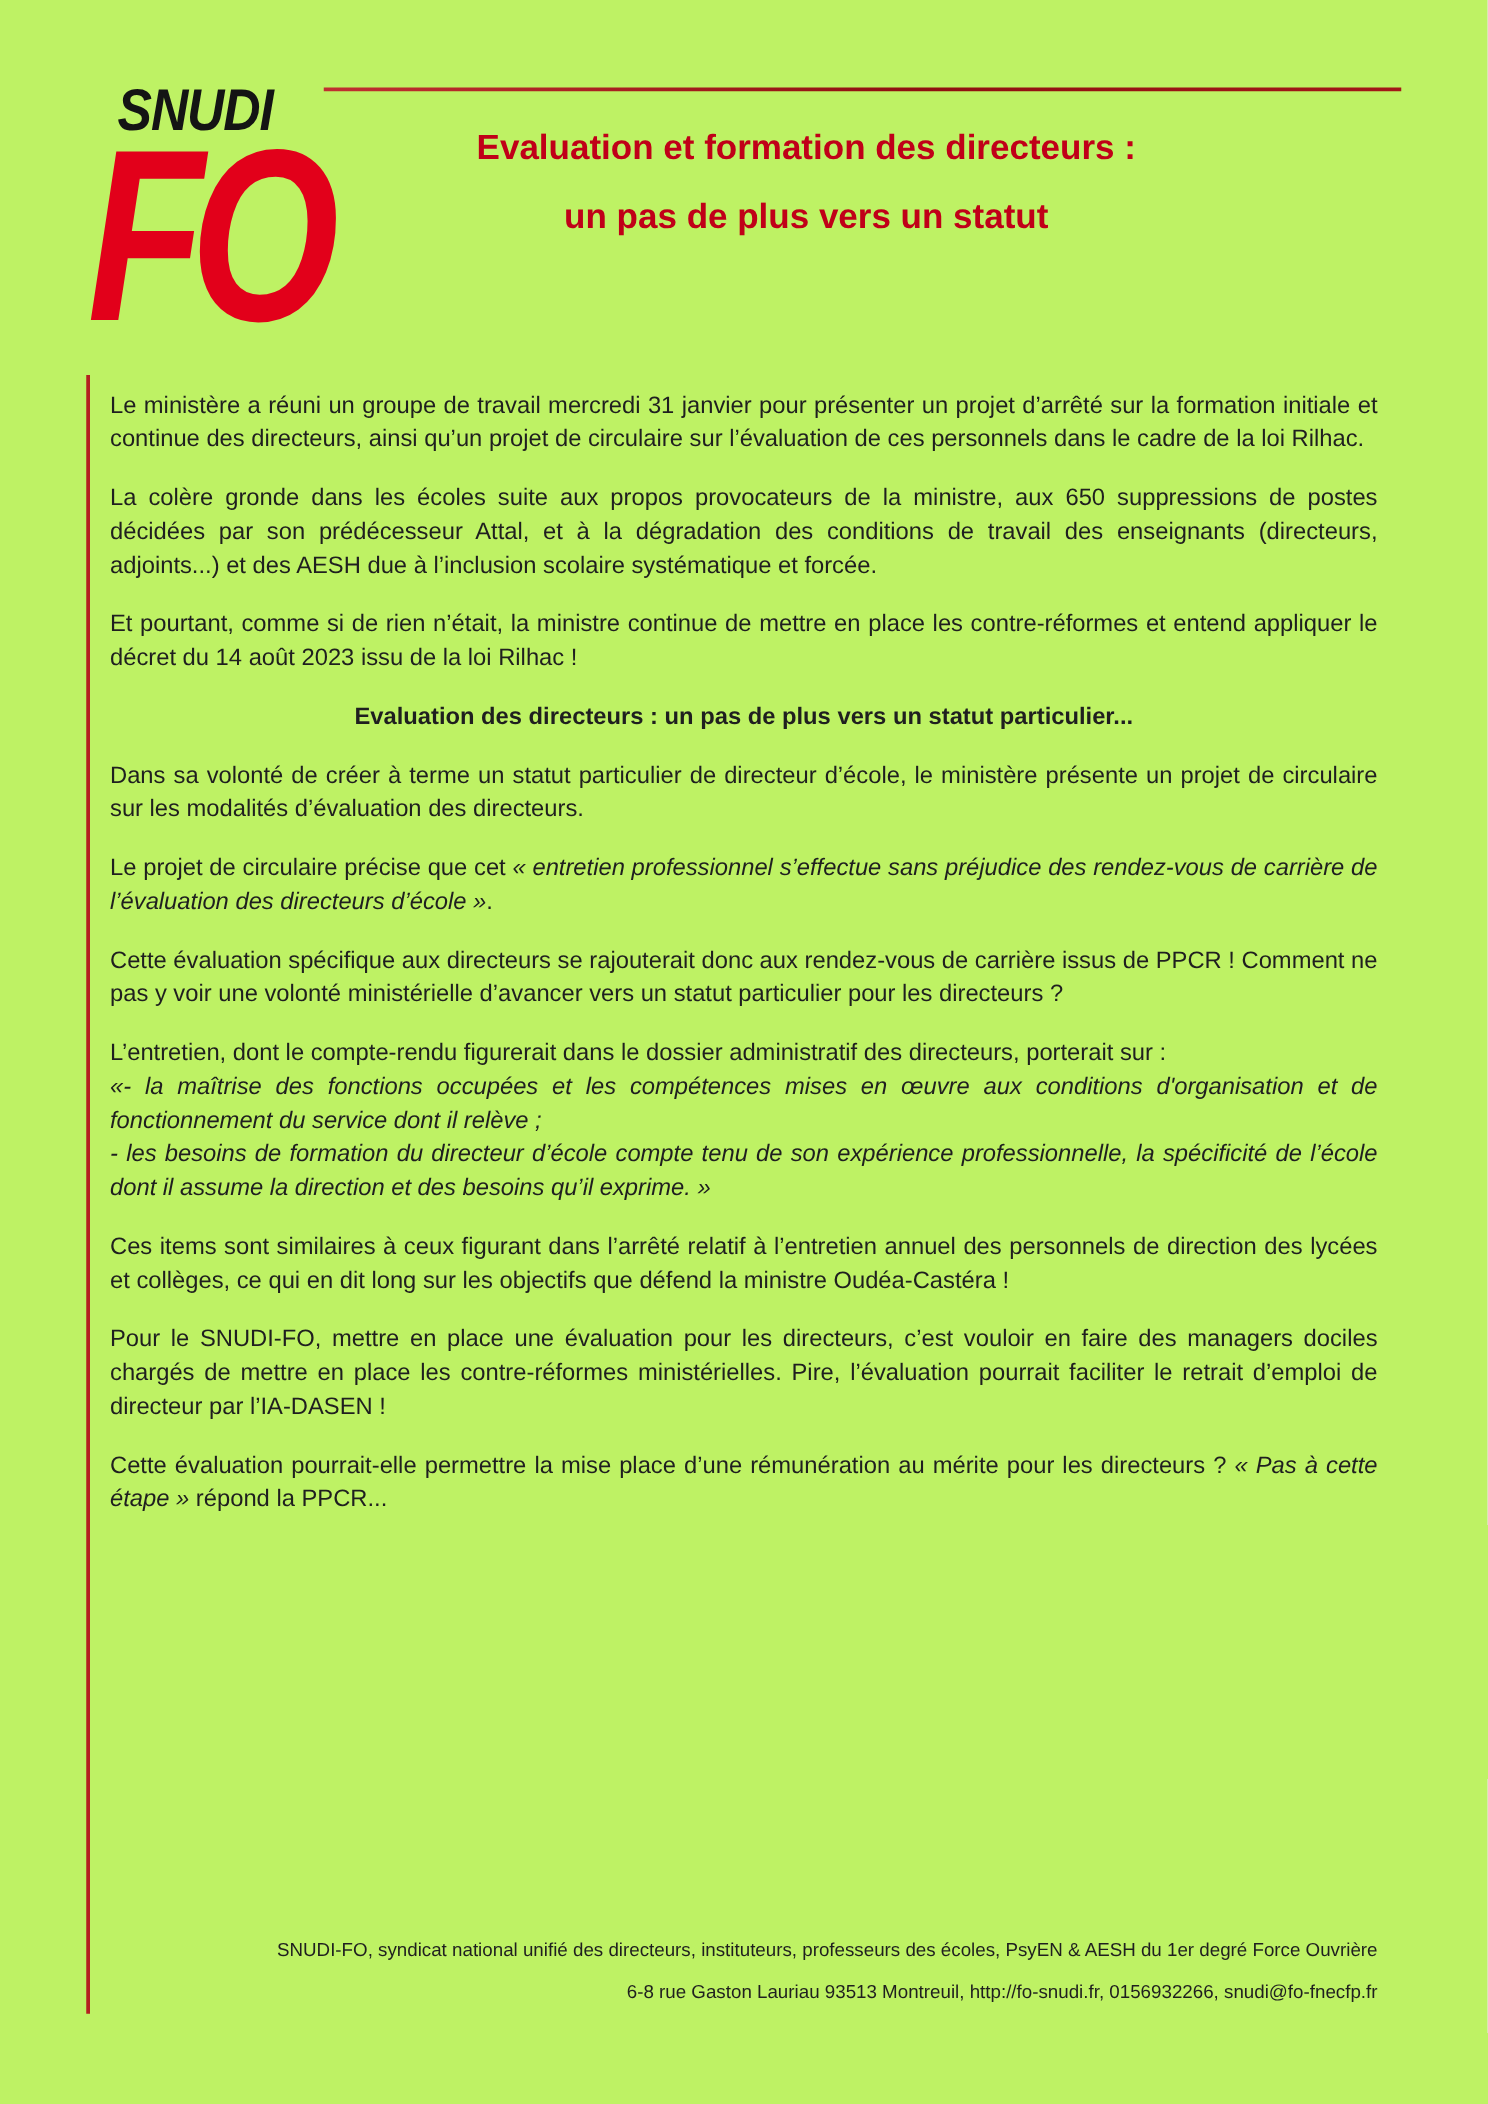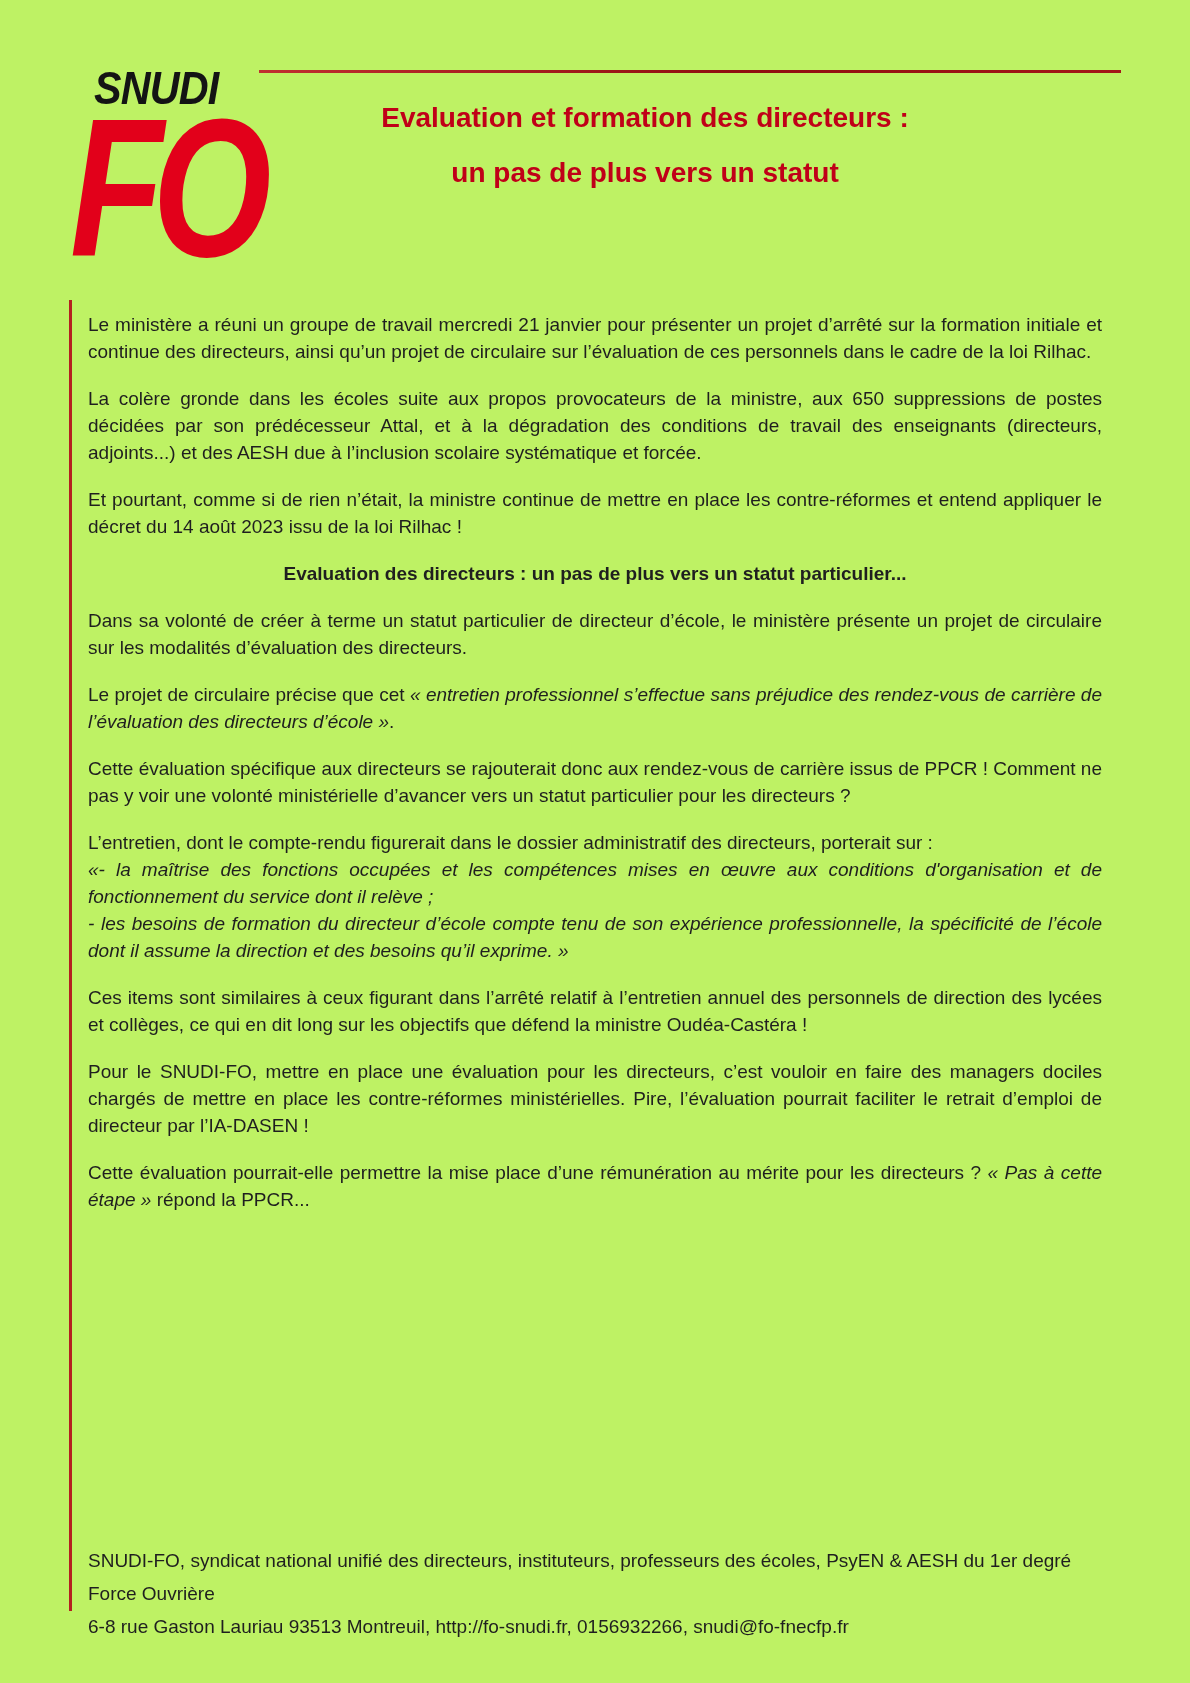--- a/index.html
+++ b/index.html
@@ -53,21 +53,21 @@
     font-size:19px;line-height:27px;
   }
   .content p{margin:0;}
   .para{margin-top:20px !important;text-align:justify;}
   .para-cont{margin-top:0 !important;text-align:justify;}
   .heading{margin-top:20px !important;text-align:center;font-weight:bold;}
   .it{font-style:italic;}
   
   .footer{
     position:absolute;left:88px;top:1544px;width:1014px;
-    text-align:left;font-size:19px;line-height:33px;
+    text-align:right;font-size:15px;line-height:33px;
   }
 </style>
 </head>
 <body>
 
 <div class="page">
 
   <div class="top-rule"></div>
   <div class="left-rule"></div>
 
@@ -75,21 +75,21 @@
     <div class="logo-top">SNUDI</div>
     <div class="logo-main">FO</div>
   </div>
 
   <div class="title">
     <div>Evaluation et formation des directeurs :</div>
     <div>un pas de plus vers un statut</div>
   </div>
 
   <div class="content">
-      <p class="para"><span>Le ministère a réuni un groupe de travail mercredi 21 janvier pour présenter un projet d’arrêté sur la formation initiale et continue des directeurs, ainsi qu’un projet de circulaire sur l’évaluation de ces personnels dans le cadre de la loi Rilhac.</span></p>
+      <p class="para"><span>Le ministère a réuni un groupe de travail mercredi 31 janvier pour présenter un projet d’arrêté sur la formation initiale et continue des directeurs, ainsi qu’un projet de circulaire sur l’évaluation de ces personnels dans le cadre de la loi Rilhac.</span></p>
       <p class="para"><span>La colère gronde dans les écoles suite aux propos provocateurs de la ministre, aux 650 suppressions de postes décidées par son prédécesseur Attal, et à la dégradation des conditions de travail des enseignants (directeurs, adjoints...) et des AESH due à l’inclusion scolaire systématique et forcée.</span></p>
       <p class="para"><span>Et pourtant, comme si de rien n’était, la ministre continue de mettre en place les contre-réformes et entend appliquer le décret du 14 août 2023 issu de la loi Rilhac !</span></p>
       <p class="heading"><span>Evaluation des directeurs : un pas de plus vers un statut particulier...</span></p>
       <p class="para"><span>Dans sa volonté de créer à terme un statut particulier de directeur d’école, le ministère présente un projet de circulaire sur les modalités d’évaluation des directeurs.</span></p>
       <p class="para"><span>Le projet de circulaire précise que cet </span><span class="it">« entretien professionnel s’effectue sans préjudice des rendez-vous de carrière de l’évaluation des directeurs d’école »</span><span>.</span></p>
       <p class="para"><span>Cette évaluation spécifique aux directeurs se rajouterait donc aux rendez-vous de carrière issus de PPCR ! Comment ne pas y voir une volonté ministérielle d’avancer vers un statut particulier pour les directeurs ?</span></p>
       <p class="para"><span>L’entretien, dont le compte-rendu figurerait dans le dossier administratif des directeurs, porterait sur :</span></p>
       <p class="para-cont"><span class="it">«- la maîtrise des fonctions occupées et les compétences mises en œuvre aux conditions d'organisation et de fonctionnement du service dont il relève ;</span></p>
       <p class="para-cont"><span class="it">- les besoins de formation du directeur d’école compte tenu de son expérience professionnelle, la spécificité de l’école dont il assume la direction et des besoins qu’il exprime. »</span></p>
       <p class="para"><span>Ces items sont similaires à ceux figurant dans l’arrêté relatif à l’entretien annuel des personnels de direction des lycées et collèges, ce qui en dit long sur les objectifs que défend la ministre Oudéa-Castéra !</span></p>

